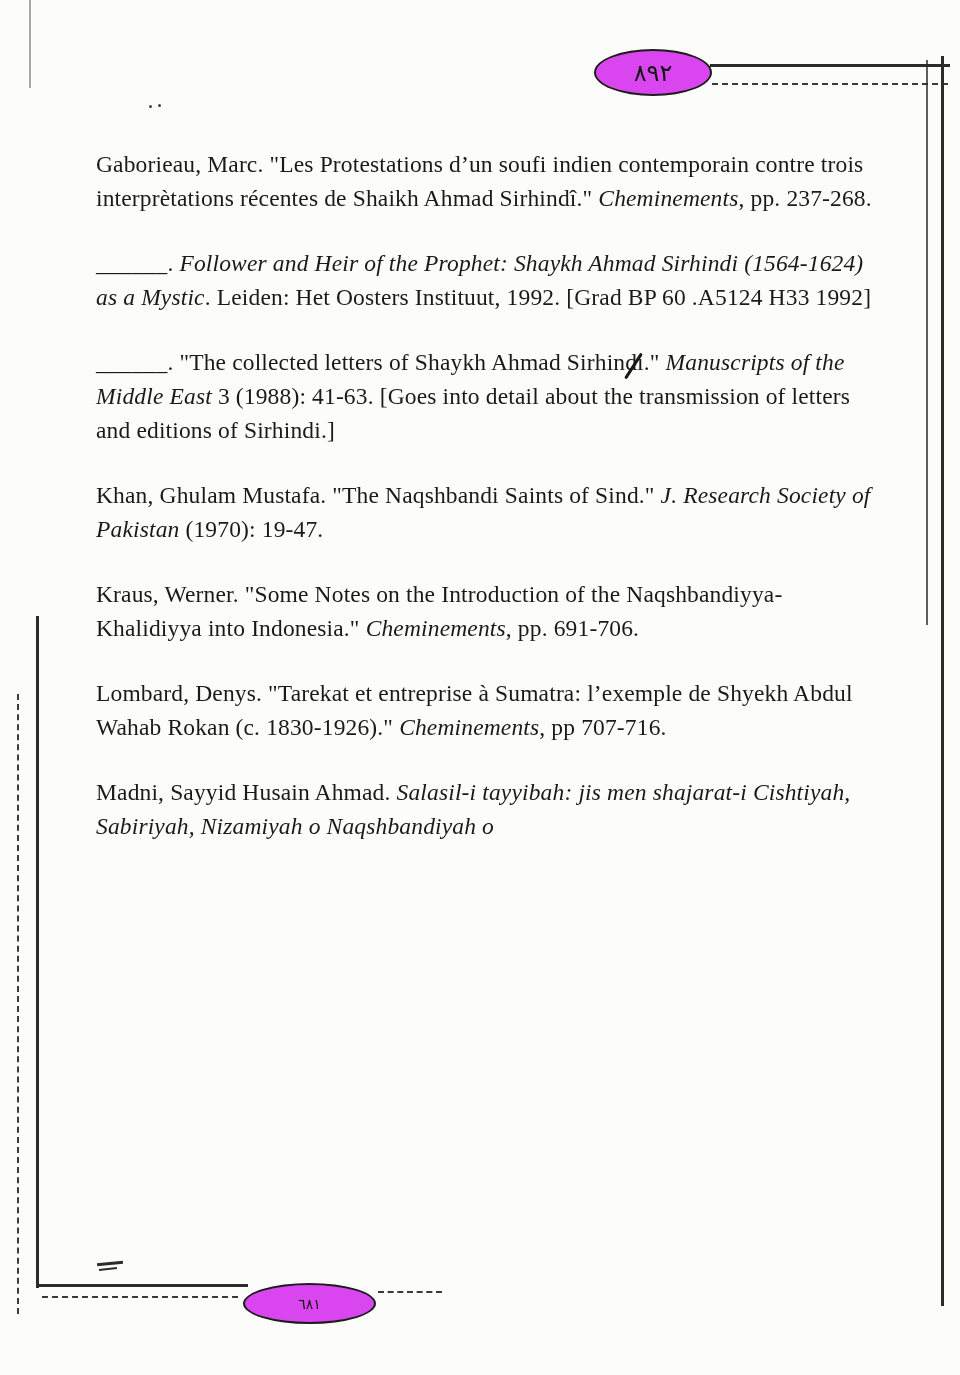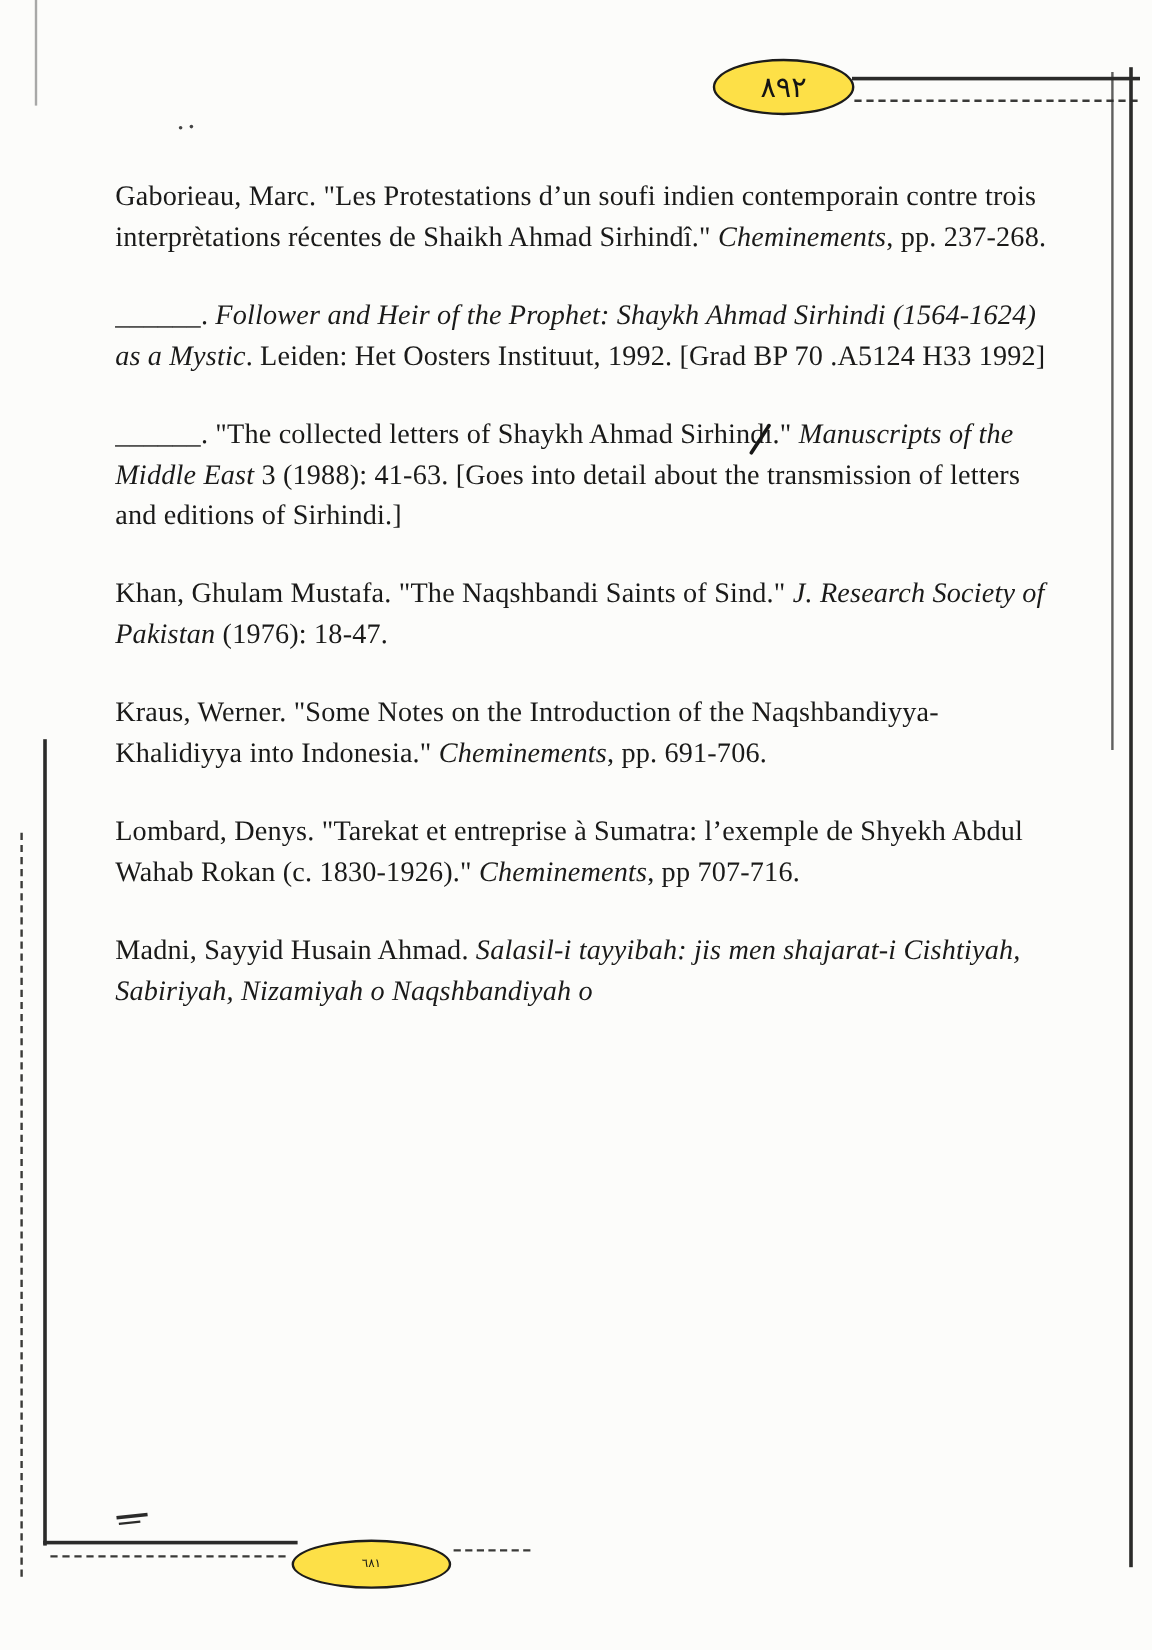--- a/index.html
+++ b/index.html
@@ -25,26 +25,26 @@
     margin:0 0 31px 0;
     color:#1a1a19;
   }
   p.entry em { }
 
   .oval {
     position:absolute;
     border:2.5px solid #1c1c1b;
     border-radius:50%;
     display:flex; align-items:center; justify-content:center;
-    background:#fde047;
+    background:#d946ef;
     font-family:"DejaVu Sans",sans-serif;
     color:#141414;
   }
   .oval-top   { left:594px; top:49px;  width:118px; height:47px; font-size:24px; }
-  .oval-bottom{ left:243px; top:1283px; width:133px; height:41px; font-size:10px; }
+  .oval-bottom{ left:243px; top:1283px; width:133px; height:41px; font-size:14px; }
 
   .line { position:absolute; background:#2b2b2a; }
   .dashed-h { position:absolute; border-top:2px dashed #3a3a38; background:none; }
   .dashed-v { position:absolute; border-left:2.5px dashed #3a3a38; background:none; }
 
   .l-top-solid   { left:710px; top:64px;  width:240px; height:2.5px; }
   .l-top-dashed  { left:712px; top:83px;  width:236px; }
   .l-right-outer { left:941px; top:56px;  width:3px;   height:1250px; }
   .l-right-inner { left:926px; top:60px;  width:2px;   height:565px; opacity:.75; }
   .l-left-a      { left:36px;  top:616px; width:3px;   height:672px; }
@@ -95,23 +95,23 @@
 
   <div class="oval oval-top">
     <span>٨٩٢</span>
   </div>
   <div class="oval oval-bottom">
     <span>٦٨١</span>
   </div>
 
   <div class="content" id="bibliography">
       <p class="entry"><span>Gaborieau, Marc. "Les Protestations d’un soufi indien contemporain contre trois interprètations récentes de Shaikh Ahmad Sirhindî." </span><em>Cheminements</em><span>, pp. 237-268.</span></p>
-      <p class="entry"><span>______. </span><em>Follower and Heir of the Prophet: Shaykh Ahmad Sirhindi (1564-1624) as a Mystic</em><span>. Leiden: Het Oosters Instituut, 1992. [Grad BP 70 .A5124 H33 1992]</span></p>
+      <p class="entry"><span>______. </span><em>Follower and Heir of the Prophet: Shaykh Ahmad Sirhindi (1564-1624) as a Mystic</em><span>. Leiden: Het Oosters Instituut, 1992. [Grad BP 60 .A5124 H33 1992]</span></p>
       <p class="entry"><span>______. "The collected letters of Shaykh Ahmad Sirhindi." </span><em>Manuscripts of the Middle East</em><span> 3 (1988): 41-63. [Goes into detail about the transmission of letters and editions of Sirhindi.]</span></p>
-      <p class="entry"><span>Khan, Ghulam Mustafa. "The Naqshbandi Saints of Sind." </span><em>J. Research Society of Pakistan</em><span> (1976): 18-47.</span></p>
+      <p class="entry"><span>Khan, Ghulam Mustafa. "The Naqshbandi Saints of Sind." </span><em>J. Research Society of Pakistan</em><span> (1970): 19-47.</span></p>
       <p class="entry"><span>Kraus, Werner. "Some Notes on the Introduction of the Naqshbandiyya-Khalidiyya into Indonesia." </span><em>Cheminements</em><span>, pp. 691-706.</span></p>
       <p class="entry"><span>Lombard, Denys. "Tarekat et entreprise à Sumatra: l’exemple de Shyekh Abdul Wahab Rokan (c. 1830-1926)." </span><em>Cheminements</em><span>, pp 707-716.</span></p>
       <p class="entry"><span>Madni, Sayyid Husain Ahmad. </span><em>Salasil-i tayyibah: jis men shajarat-i Cishtiyah, Sabiriyah, Nizamiyah o Naqshbandiyah o</em></p>
     </div>
 
   <div class="fade-last"></div>
 
 </div>
 
 </body></html>

